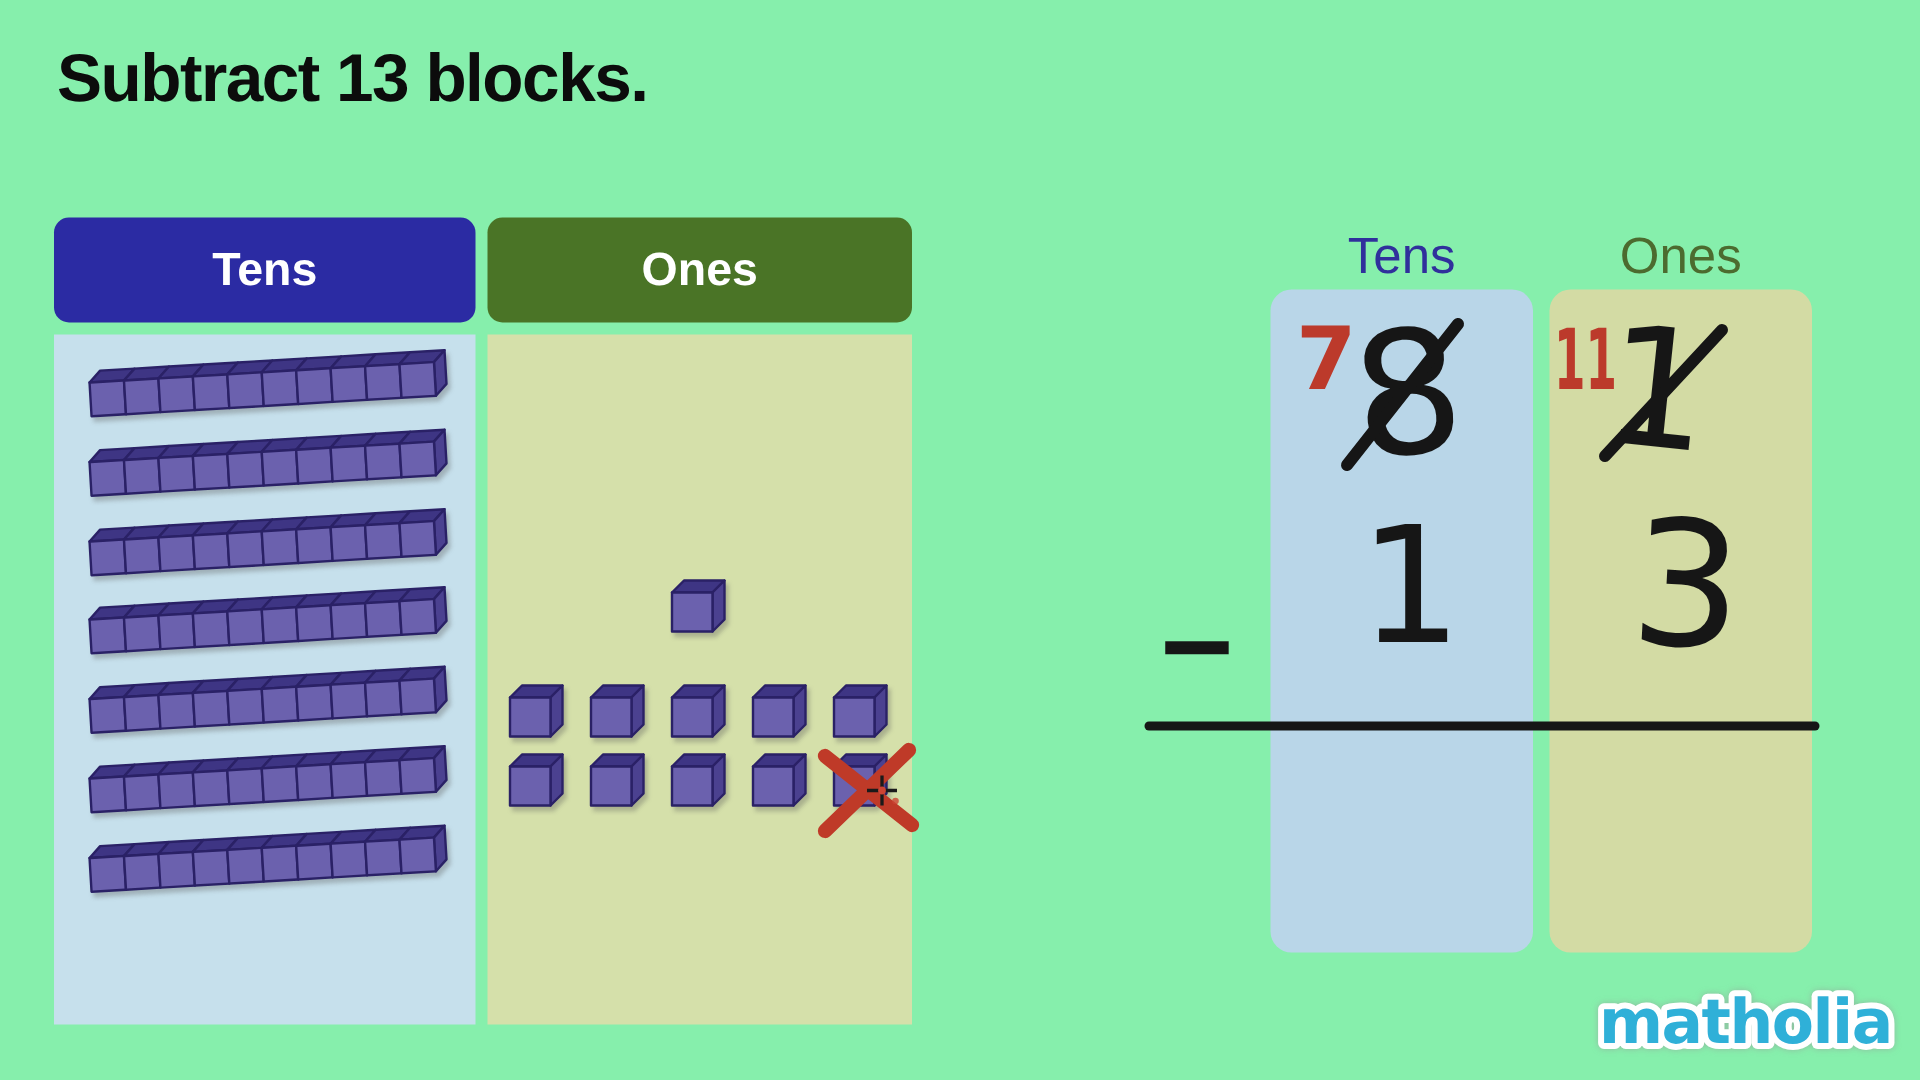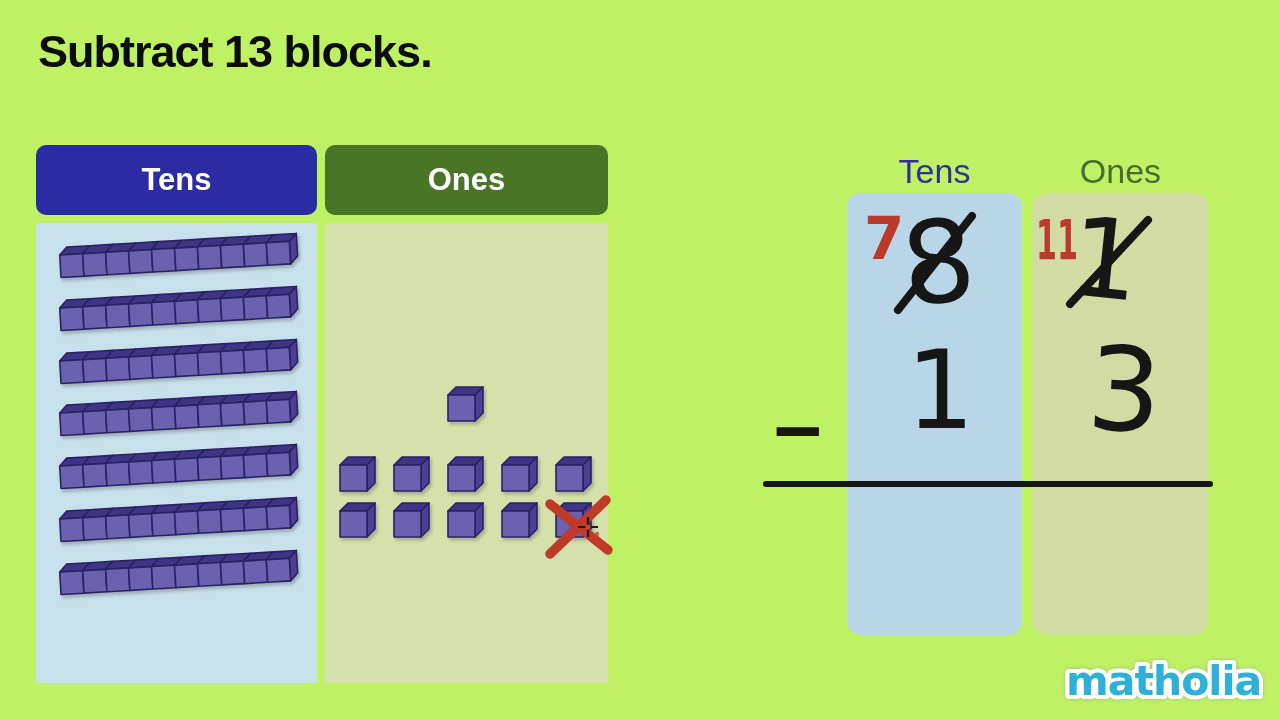--- a/index.html
+++ b/index.html
@@ -1,16 +1,16 @@
 <!DOCTYPE html>
 <html><head>
 <meta charset="utf-8">
 <style>
   html,body{margin:0;padding:0;background:#fff;}
-  .stage{position:relative;width:1280px;height:720px;background:#bef264;overflow:hidden;
+  .stage{position:relative;width:1280px;height:720px;background:#86efac;overflow:hidden;
          font-family:"Liberation Sans", sans-serif;}
   .abs{position:absolute;}
   
   .title{left:38px;top:26px;font-size:45px;font-weight:bold;letter-spacing:-1px;color:#0c0c0c;}
   
   .hdr{height:70px;border-radius:10px;display:flex;align-items:center;justify-content:center;
        color:#fff;font-size:31px;font-weight:bold;}
   .hdr-tens{left:36px;top:145px;width:281px;}
   .hdr-ones{left:325px;top:145px;width:283px;}
   .col{top:223px;height:460px;}

